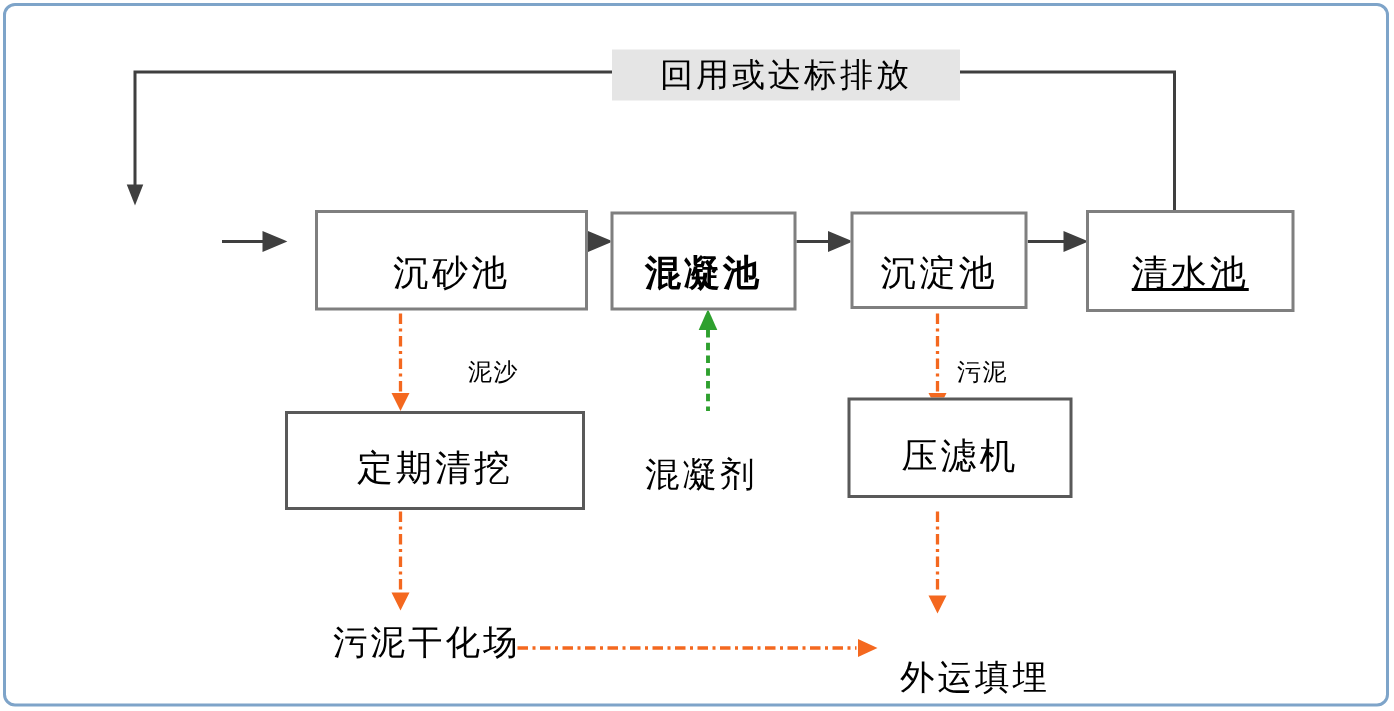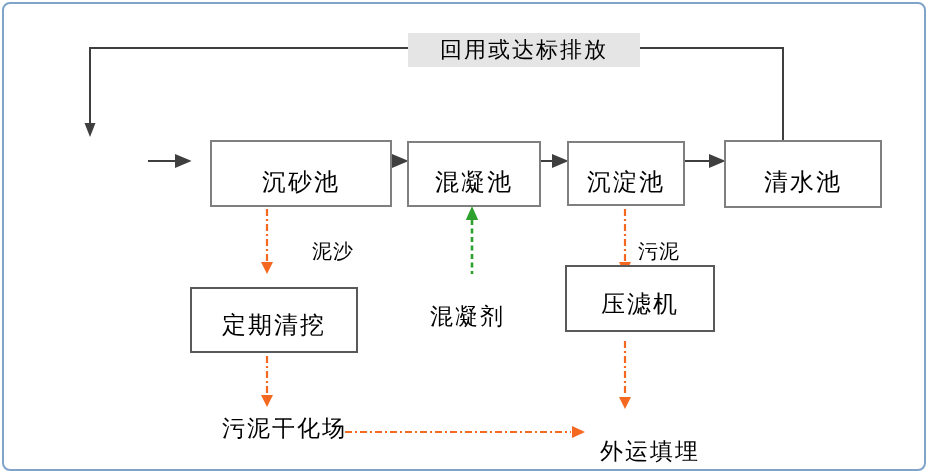--- a/index.html
+++ b/index.html
@@ -5,28 +5,28 @@
   html,body{margin:0;padding:0;background:#fff;}
   body{font-family:"Liberation Sans","DejaVu Sans",sans-serif;color:#000;}
   .canvas{position:relative;width:929px;height:474px;background:#fff;overflow:hidden;}
   .frame{position:absolute;left:2px;top:2px;right:3px;bottom:3px;border:2.5px solid #7EA4C9;border-radius:8px;}
   .layer{position:absolute;left:0;top:0;width:929px;height:474px;}
   .node{position:absolute;background:#fff;border:2px solid #7F7F7F;box-sizing:border-box;
         display:flex;align-items:center;justify-content:center;padding-top:16px;
         font-size:24px;letter-spacing:2px;}
   .node.dark{border-color:#595959;padding-top:10px;}
   .lbl{position:absolute;font-size:23px;letter-spacing:2px;white-space:nowrap;}
-  .lbl.small{font-size:20px;letter-spacing:1px;}
+  .lbl.small{font-size:16px;letter-spacing:1px;}
   .lbl.onLine{background:#e5e5e5;text-align:center;padding:2px 0;font-size:22px;}
   
   .n-grit{left:190px;top:140px;width:182px;height:67px;margin-left:20px;}
-  .n-coag{left:407px;top:141px;width:134px;height:66px;}
+  .n-coag{left:407px;top:141px;width:124px;height:66px;font-weight:bold;}
   .n-sedi{left:567px;top:141px;width:118px;height:65px;}
-  .n-clear{left:724px;top:140px;width:158px;height:68px;}
-  .n-dredge{left:190px;top:287px;width:168px;height:66px;}
+  .n-clear{left:724px;top:140px;width:139px;height:68px;text-decoration:underline;}
+  .n-dredge{left:190px;top:274px;width:200px;height:66px;}
   .n-press{left:565px;top:265px;width:150px;height:67px;}
   .l-recycle{left:408px;top:33px;width:232px;}
   .l-influent{left:16px;top:170px;}
   .l-grit{left:312px;top:238px;}
   .l-sludge{left:638px;top:238px;}
   .l-coagulant{left:430px;top:301px;}
   .l-drying{left:222px;top:413px;}
   .l-landfill{left:600px;top:436px;}
 </style>
 </head>

